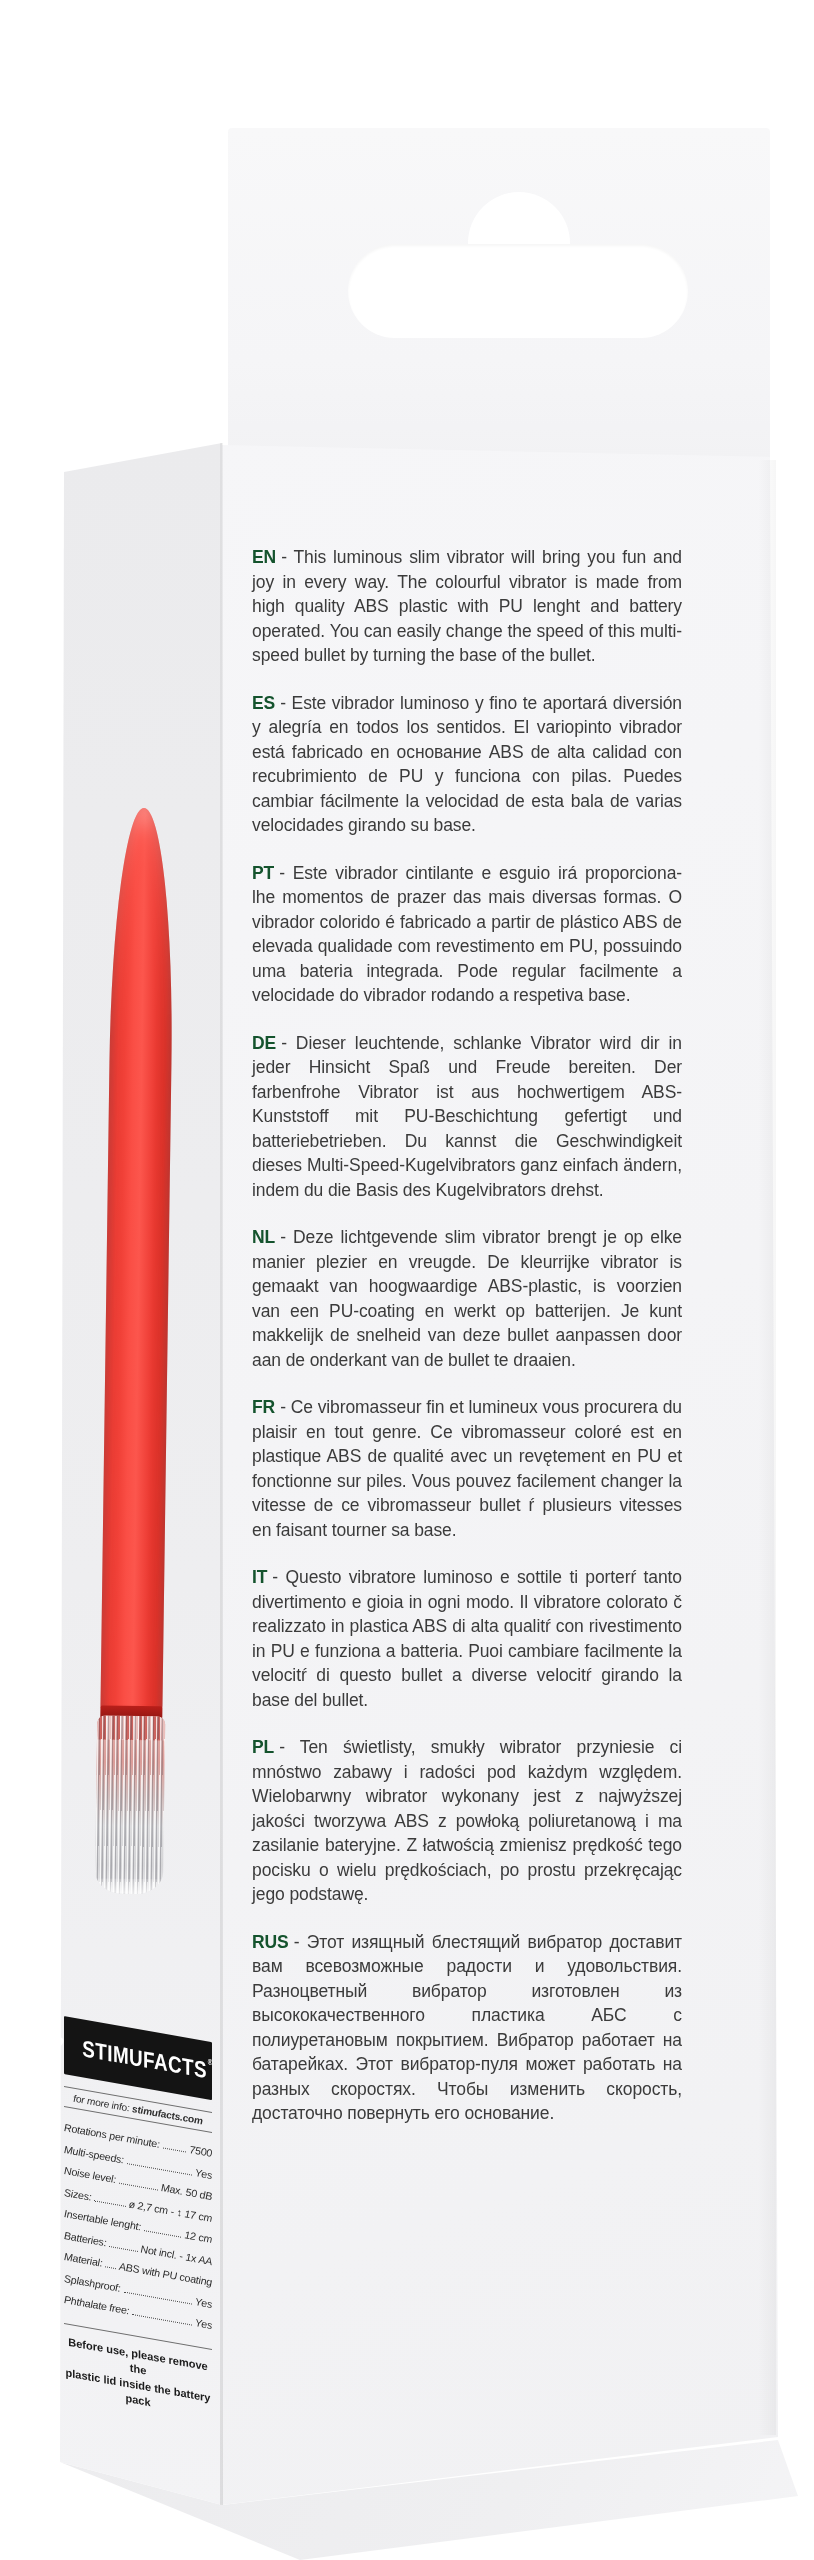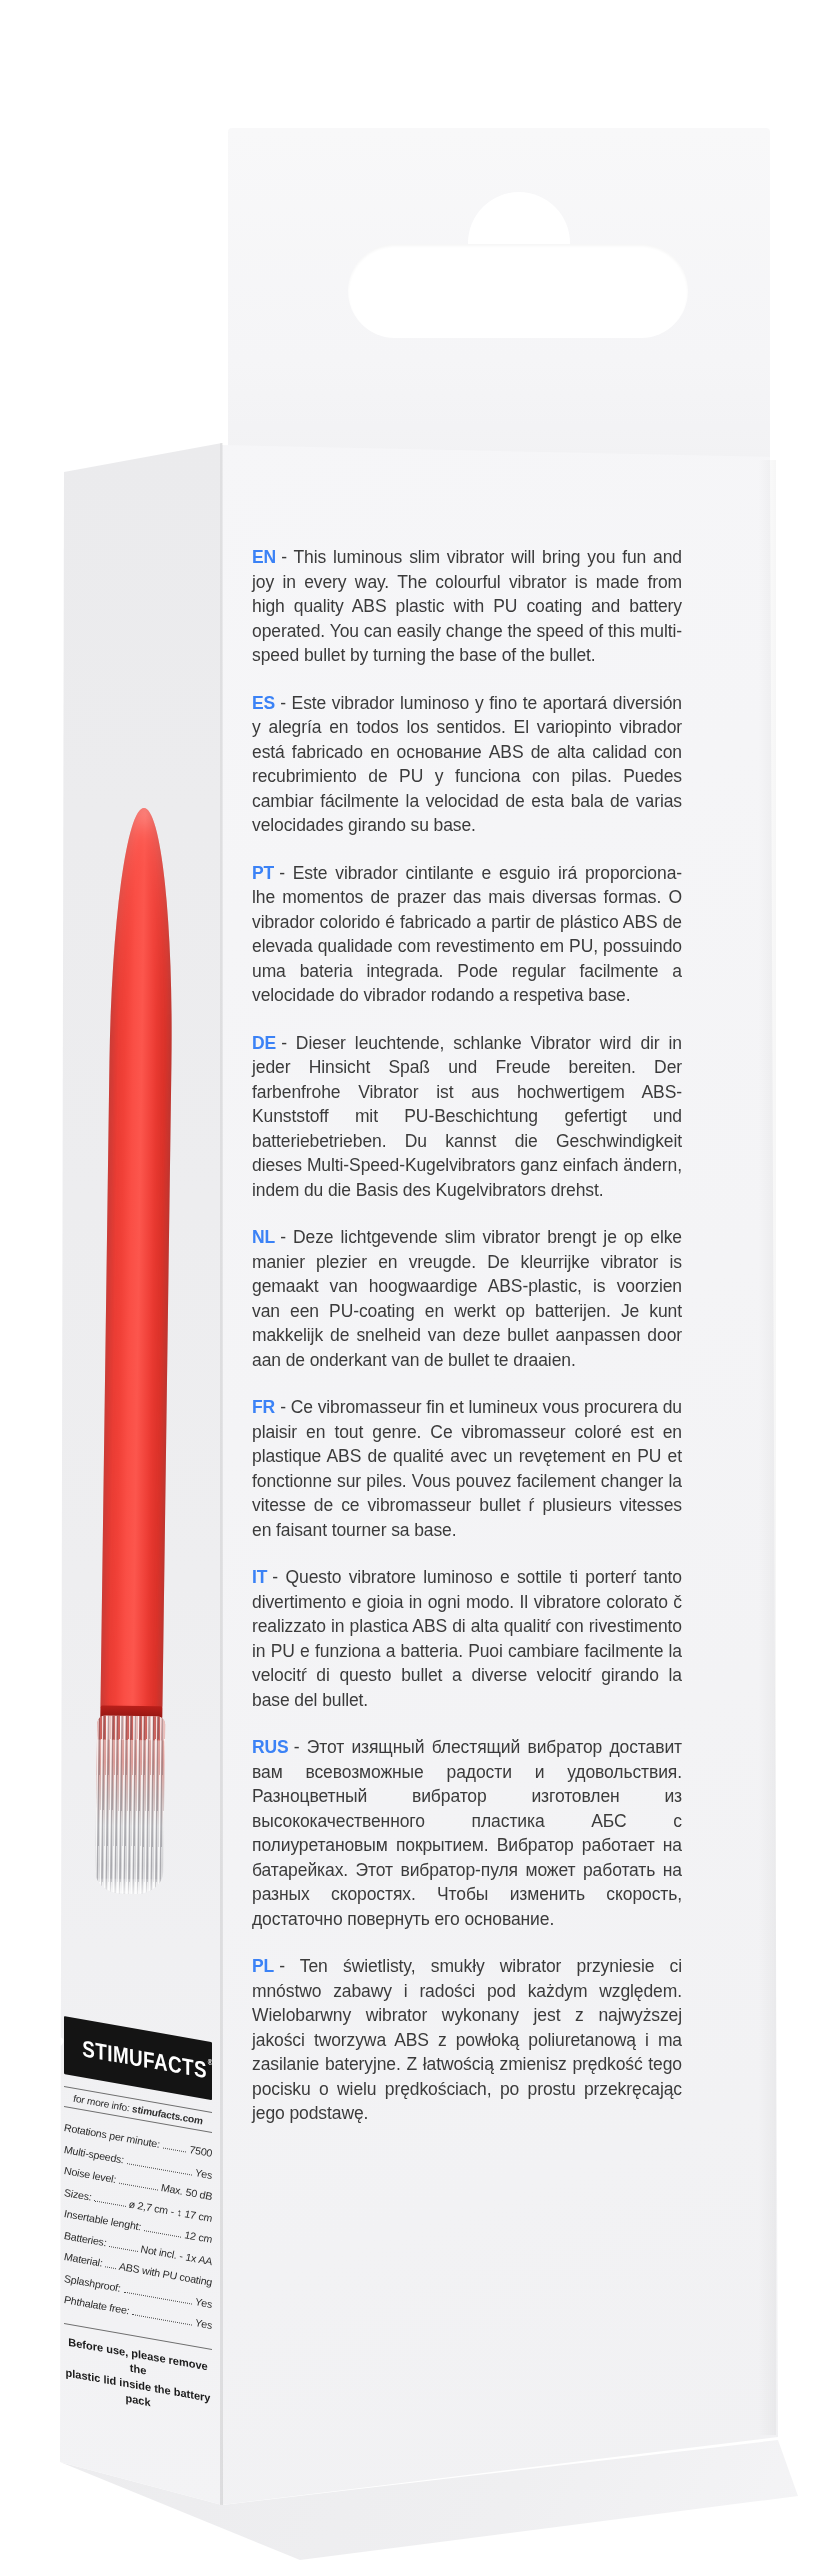--- a/index.html
+++ b/index.html
@@ -46,21 +46,21 @@
     background:linear-gradient(90deg,rgba(0,0,0,0) 0%,rgba(0,0,0,0.035) 100%);
   }
   
   .desc-col{
     position:absolute;left:252px;top:545px;width:430px;z-index:4;
   }
   .para{
     text-align:justify;font-size:17.5px;line-height:24.5px;
     letter-spacing:-0.1px;color:#3b3b3b;margin:0 0 23px 0;
   }
-  .para .code{font-weight:bold;color:#3b82f6;margin-right:5px;margin-top:24px;}
+  .para .code{font-weight:bold;color:#14532d;margin-right:5px;margin-top:24px;}
   
   .side-content{
     position:absolute;left:64px;top:2016px;width:148px;z-index:4;
     transform:skewY(10deg);transform-origin:0 0;color:#242424;
   }
   .logo-box{
     background:#141414;height:58px;display:flex;align-items:center;
     justify-content:center;gap:3px;color:#ffffff;border-radius:1px;
   }
   .logo-heart{font-size:27px;line-height:1;margin-top:-2px;}
@@ -133,29 +133,29 @@
 </div>
 
 <div class="bottom-flap"></div>
 
 <div class="side-panel"></div>
 <div class="front-panel"></div>
 <div class="fold-line"></div>
 <div class="right-shade"></div>
 
 <div class="desc-col">
-  <p class="para"><span class="code">EN</span><span>- This luminous slim vibrator will bring you fun and joy in every way. The colourful vibrator is made from high quality ABS plastic with PU coating and battery operated. You can easily change the speed of this multi-speed bullet by turning the base of the bullet.</span></p>
+  <p class="para"><span class="code">EN</span><span>- This luminous slim vibrator will bring you fun and joy in every way. The colourful vibrator is made from high quality ABS plastic with PU lenght and battery operated. You can easily change the speed of this multi-speed bullet by turning the base of the bullet.</span></p>
   <p class="para"><span class="code">ES</span><span>- Este vibrador luminoso y fino te aportará diversión y alegría en todos los sentidos. El variopinto vibrador está fabricado en основание ABS de alta calidad con recubrimiento de PU y funciona con pilas. Puedes cambiar fácilmente la velocidad de esta bala de varias velocidades girando su base.</span></p>
   <p class="para"><span class="code">PT</span><span>- Este vibrador cintilante e esguio irá proporciona-lhe momentos de prazer das mais diversas formas. O vibrador colorido é fabricado a partir de plástico ABS de elevada qualidade com revestimento em PU, possuindo uma bateria integrada. Pode regular facilmente a velocidade do vibrador rodando a respetiva base.</span></p>
   <p class="para"><span class="code">DE</span><span>- Dieser leuchtende, schlanke Vibrator wird dir in jeder Hinsicht Spaß und Freude bereiten. Der farbenfrohe Vibrator ist aus hochwertigem ABS-Kunststoff mit PU-Beschichtung gefertigt und batteriebetrieben. Du kannst die Geschwindigkeit dieses Multi-Speed-Kugelvibrators ganz einfach ändern, indem du die Basis des Kugelvibrators drehst.</span></p>
   <p class="para"><span class="code">NL</span><span>- Deze lichtgevende slim vibrator brengt je op elke manier plezier en vreugde. De kleurrijke vibrator is gemaakt van hoogwaardige ABS-plastic, is voorzien van een PU-coating en werkt op batterijen. Je kunt makkelijk de snelheid van deze bullet aanpassen door aan de onderkant van de bullet te draaien.</span></p>
   <p class="para"><span class="code">FR</span><span>- Ce vibromasseur fin et lumineux vous procurera du plaisir en tout genre. Ce vibromasseur coloré est en plastique ABS de qualité avec un revętement en PU et fonctionne sur piles. Vous pouvez facilement changer la vitesse de ce vibromasseur bullet ŕ plusieurs vitesses en faisant tourner sa base.</span></p>
   <p class="para"><span class="code">IT</span><span>- Questo vibratore luminoso e sottile ti porterŕ tanto divertimento e gioia in ogni modo. Il vibratore colorato č realizzato in plastica ABS di alta qualitŕ con rivestimento in PU e funziona a batteria. Puoi cambiare facilmente la velocitŕ di questo bullet a diverse velocitŕ girando la base del bullet.</span></p>
+  <p class="para"><span class="code">PL</span><span>- Ten świetlisty, smukły wibrator przyniesie ci mnóstwo zabawy i radości pod każdym względem. Wielobarwny wibrator wykonany jest z najwyższej jakości tworzywa ABS z powłoką poliuretanową i ma zasilanie bateryjne. Z łatwością zmienisz prędkość tego pocisku o wielu prędkościach, po prostu przekręcając jego podstawę.</span></p>
   <p class="para"><span class="code">RUS</span><span>- Этот изящный блестящий вибратор доставит вам всевозможные радости и удовольствия. Разноцветный вибратор изготовлен из высококачественного пластика АБС с полиуретановым покрытием. Вибратор работает на батарейках. Этот вибратор-пуля может работать на разных скоростях. Чтобы изменить скорость, достаточно повернуть его основание.</span></p>
-  <p class="para"><span class="code">PL</span><span>- Ten świetlisty, smukły wibrator przyniesie ci mnóstwo zabawy i radości pod każdym względem. Wielobarwny wibrator wykonany jest z najwyższej jakości tworzywa ABS z powłoką poliuretanową i ma zasilanie bateryjne. Z łatwością zmienisz prędkość tego pocisku o wielu prędkościach, po prostu przekręcając jego podstawę.</span></p>
 </div>
 
 <div class="side-content">
   <div class="logo-box">
     <span class="logo-heart">♥</span>
     <span class="logo-text"><span>STIMUFACTS</span><span class="logo-reg">®</span></span>
   </div>
   <div class="info-bar">
     <span>for more info: </span><span class="info-site">stimufacts.com</span>
   </div>

